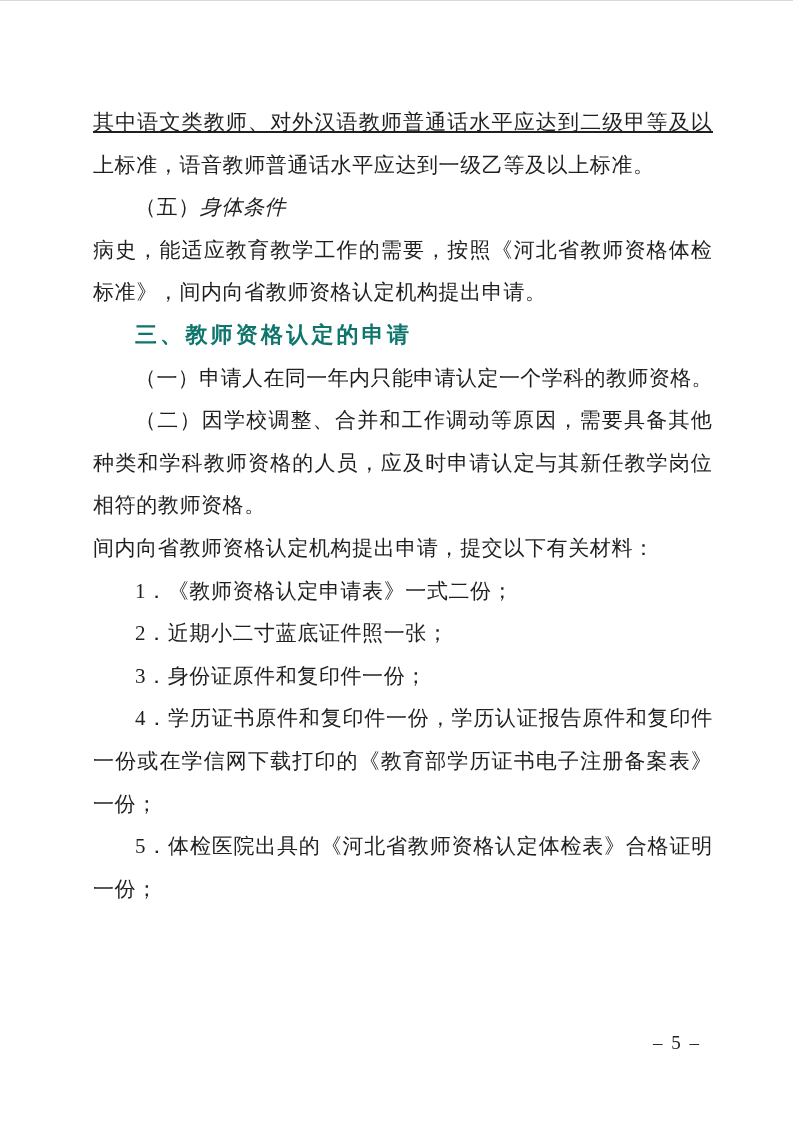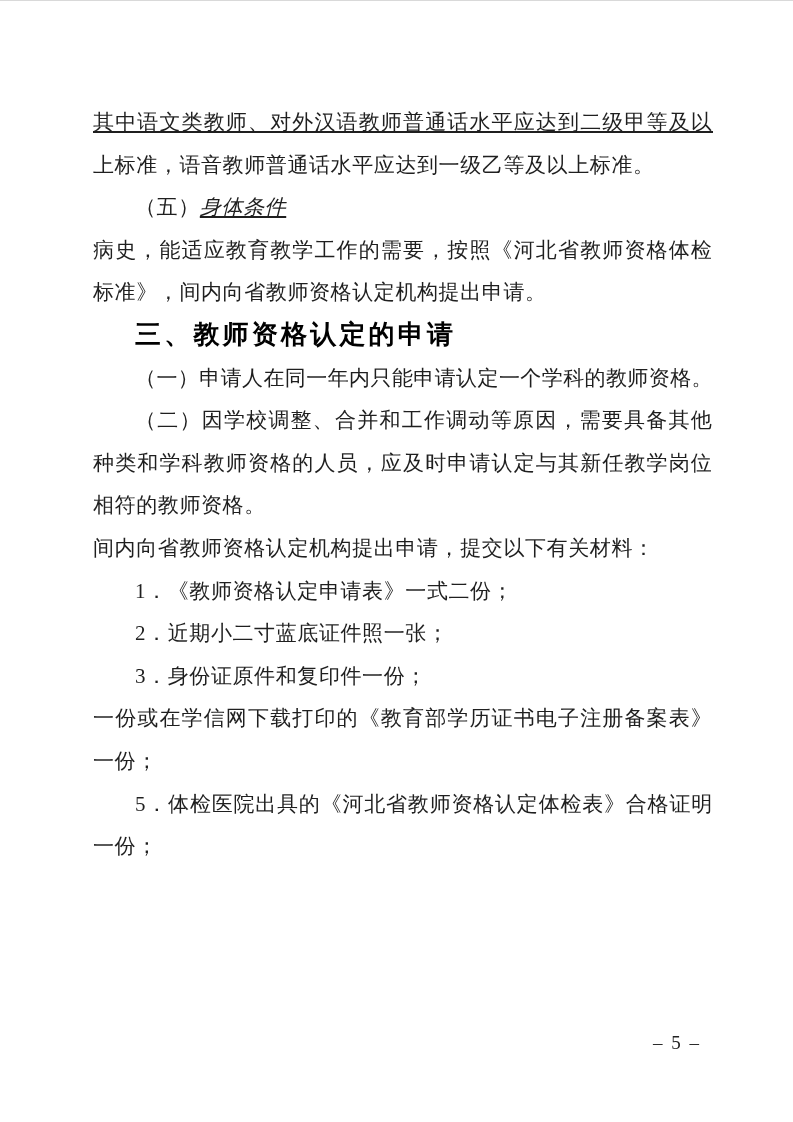--- a/index.html
+++ b/index.html
@@ -35,28 +35,27 @@
     letter-spacing: 0.6px;
     white-space: nowrap;
   }
   .line.indent {
     padding-left: 42px;
   }
   
   .f-fangsong { }
   .f-kaiti {
     font-style: italic;
-    text-decoration: underline;
   }
   .f-heiti {
-    font-family: Liberation Serif, serif;
+    font-family: Liberation Sans, sans-serif;
     font-weight: 700;
-    font-size: 26px;
+    font-size: 22px;
     letter-spacing: 3.2px;
-    color: #000000;
+    color: #0f766e;
   }
   .footer {
     position: absolute;
     left: 93px;
     top: 1030px;
     width: 608px;
     height: 26px;
     line-height: 26px;
     text-align: right;
     font-size: 19px;
@@ -77,19 +76,20 @@
       <div class="line"><span class="f-fangsong">标准》，间内向省教师资格认定机构提出申请。</span></div>
       <div class="line indent"><span class="f-heiti">三、教师资格认定的申请</span></div>
       <div class="line indent fill" style="letter-spacing: 0.407292px;"><span class="f-fangsong">（一）申请人在同一年内只能申请认定一个学科的教师资格。</span></div>
       <div class="line indent fill" style="letter-spacing: 1.23041px;"><span class="f-fangsong">（二）因学校调整、合并和工作调动等原因，需要具备其他</span></div>
       <div class="line fill" style="letter-spacing: 1.14241px;"><span class="f-fangsong">种类和学科教师资格的人员，应及时申请认定与其新任教学岗位</span></div>
       <div class="line"><span class="f-fangsong">相符的教师资格。</span></div>
       <div class="line"><span class="f-fangsong">间内向省教师资格认定机构提出申请，提交以下有关材料：</span></div>
       <div class="line indent"><span class="f-fangsong">1．《教师资格认定申请表》一式二份；</span></div>
       <div class="line indent"><span class="f-fangsong">2．近期小二寸蓝底证件照一张；</span></div>
       <div class="line indent"><span class="f-fangsong">3．身份证原件和复印件一份；</span></div>
+      <div class="line indent fill" style="letter-spacing: 0.796181px;"><span class="f-fangsong">4．学历证书原件和复印件一份，学历认证报告原件和复印件</span></div>
       <div class="line fill" style="letter-spacing: 1.14241px;"><span class="f-fangsong">一份或在学信网下载打印的《教育部学历证书电子注册备案表》</span></div>
       <div class="line"><span class="f-fangsong">一份；</span></div>
       <div class="line indent fill" style="letter-spacing: 0.796181px;"><span class="f-fangsong">5．体检医院出具的《河北省教师资格认定体检表》合格证明</span></div>
       <div class="line"><span class="f-fangsong">一份；</span></div>
     </div>
   <div class="footer">– 5 –</div>
 </div>
 
 </body></html>

